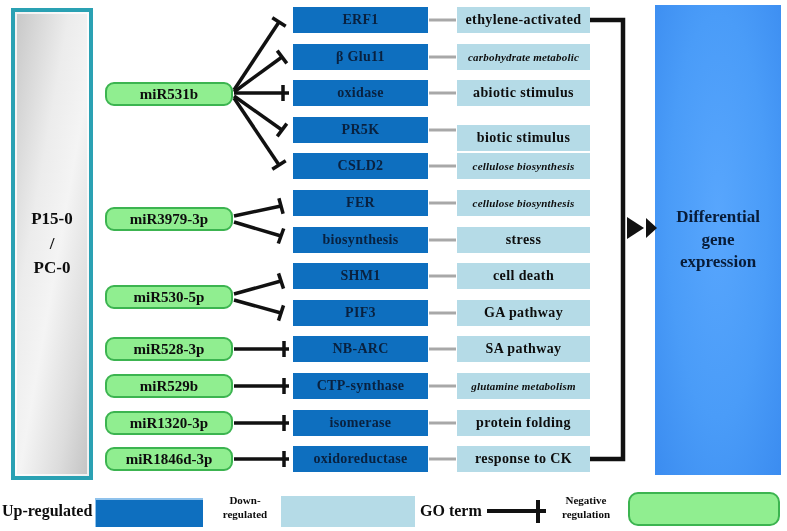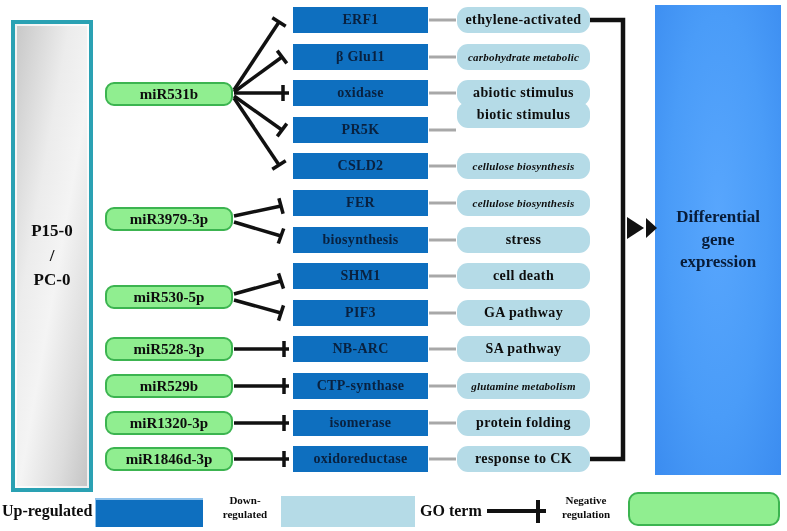--- a/index.html
+++ b/index.html
@@ -8,33 +8,33 @@
     font-family:"Liberation Serif", serif;color:#0d0d0d;
   }
   .abs{position:absolute;}
   
   #sample-box{
     left:11px;top:8px;width:74px;height:464px;
     border:4px solid #2aa1b3;
     background:linear-gradient(100deg,#c7c7c7 0%,#ececec 35%,#f4f4f4 55%,#dcdcdc 80%,#c3c3c3 100%);
     box-shadow:inset 0 0 0 2px rgba(255,255,255,.75);
     display:flex;align-items:center;justify-content:center;text-align:center;
-    font-weight:bold;font-size:17px;line-height:1.45;margin-top:12px;
+    font-weight:bold;font-size:17px;line-height:1.45;
   }
   
   .gene{
     left:293px;width:135px;height:26px;background:#0e6fbf;
     display:flex;align-items:center;justify-content:center;
     font-weight:bold;font-size:14px;color:#09213f;letter-spacing:.3px;
   }
   
   .go{
     left:457px;width:133px;height:26px;background:#b5dbe7;
     display:flex;align-items:center;justify-content:center;
-    font-weight:bold;font-size:14px;color:#0d0d0d;letter-spacing:.4px;border-radius:11px;
+    font-weight:bold;font-size:14px;color:#0d0d0d;letter-spacing:.4px;
   }
   .sm{font-size:11px;letter-spacing:.2px;font-style:italic;}
   
   .mir{
     left:105px;width:128px;height:24px;background:#90ee90;
     border:2px solid #3cb450;border-radius:9px;box-sizing:border-box;
     display:flex;align-items:center;justify-content:center;
     font-weight:bold;font-size:15px;color:#0d0d0d;
   }
   
@@ -83,21 +83,21 @@
   <div class="abs gene" style="top:263px">SHM1</div>
   <div class="abs gene" style="top:300px">PIF3</div>
   <div class="abs gene" style="top:336px">NB-ARC</div>
   <div class="abs gene" style="top:373px">CTP-synthase</div>
   <div class="abs gene" style="top:410px">isomerase</div>
   <div class="abs gene" style="top:446px">oxidoreductase</div>
 
   <div class="abs go" style="top:7px">ethylene-activated</div>
   <div class="abs go sm" style="top:44px">carbohydrate metabolic</div>
   <div class="abs go" style="top:80px">abiotic stimulus</div>
-  <div class="abs go" style="top:102px">biotic stimulus</div>
+  <div class="abs go" style="top:125px">biotic stimulus</div>
   <div class="abs go sm" style="top:153px">cellulose biosynthesis</div>
   <div class="abs go sm" style="top:190px">cellulose biosynthesis</div>
   <div class="abs go" style="top:227px">stress</div>
   <div class="abs go" style="top:263px">cell death</div>
   <div class="abs go" style="top:336px">SA pathway</div>
   <div class="abs go" style="top:300px">GA pathway</div>
   <div class="abs go sm" style="top:373px">glutamine metabolism</div>
   <div class="abs go" style="top:410px">protein folding</div>
   <div class="abs go" style="top:446px">response to CK</div>
 

